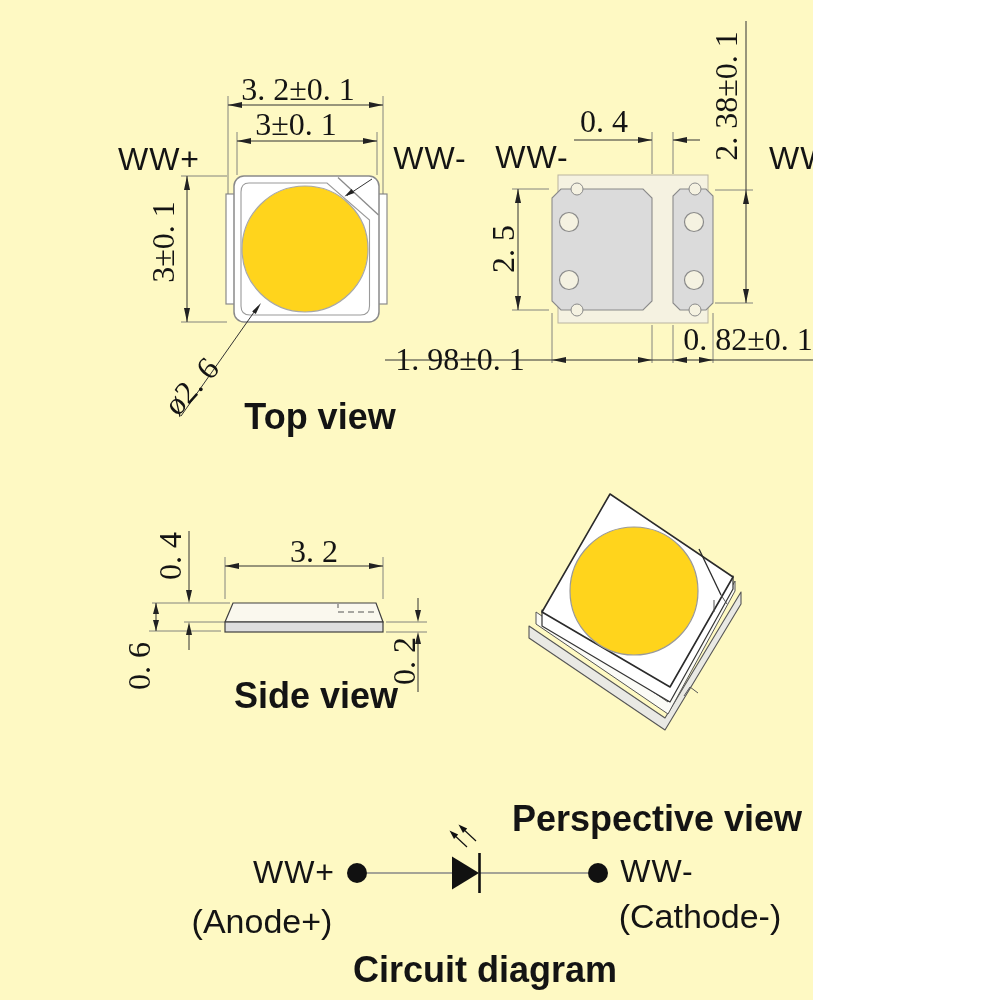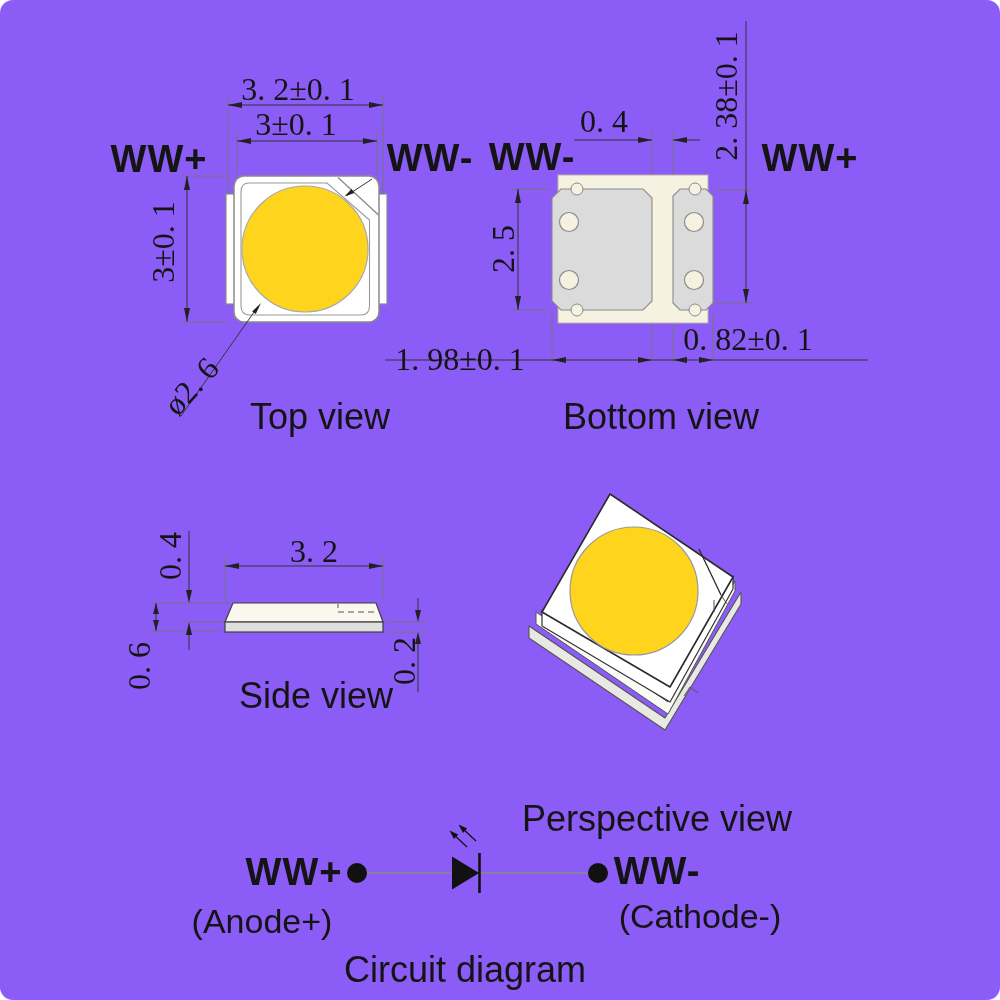--- a/index.html
+++ b/index.html
@@ -1,24 +1,24 @@
 <!DOCTYPE html>
 <html><head>
 <meta charset="utf-8">
 <style>
   html,body{margin:0;padding:0;background:#fff;}
-  #canvas{position:relative;width:1000px;height:1000px;background:#8b5cf6;overflow:hidden;
-          font-family:"Liberation Sans","DejaVu Sans",sans-serif;color:#111;border-radius:13px;}
+  #canvas{position:relative;width:813px;height:1000px;background:#fef9c3;overflow:hidden;
+          font-family:"Liberation Sans","DejaVu Sans",sans-serif;color:#111;}
   #linework{position:absolute;left:0;top:0;}
   .t{position:absolute;transform:translate(-50%,-50%);white-space:nowrap;line-height:1;color:#141414;}
   .dim{font-family:"Liberation Serif","DejaVu Serif",serif;font-size:32px;}
   .rot{transform:translate(-50%,-50%) rotate(-90deg);}
   .diag{transform:translate(-50%,-50%) rotate(-48deg);}
-  .ww{font-size:38px;letter-spacing:1px;font-weight:bold;}
-  .lbl{font-size:36px;}
+  .ww{font-size:32px;letter-spacing:1px;}
+  .lbl{font-size:36px;font-weight:bold;}
   .sub{font-size:34px;text-align:center;}
 </style>
 </head>
 <body>
 
 <div id="canvas">
 
 <svg id="linework" width="1000" height="1000" viewBox="0 0 1000 1000">
 
   <g>
@@ -173,29 +173,28 @@
   <div class="t ww" style="left:430px;top:158px">WW-</div>
   <div class="t lbl" style="left:320px;top:417px">Top view</div>
 
   <div class="t dim" style="left:604px;top:121px">0. 4</div>
   <div class="t dim rot" style="left:726px;top:96px">2. 38±0. 1</div>
   <div class="t dim rot" style="left:503px;top:249px">2. 5</div>
   <div class="t dim" style="left:460px;top:359px">1. 98±0. 1</div>
   <div class="t dim" style="left:748px;top:339px">0. 82±0. 1</div>
   <div class="t ww" style="left:532px;top:157px">WW-</div>
   <div class="t ww" style="left:810px;top:158px">WW+</div>
-  <div class="t lbl" style="left:661px;top:417px">Bottom view</div>
 
   <div class="t dim rot" style="left:170px;top:556px">0. 4</div>
   <div class="t dim" style="left:314px;top:551px">3. 2</div>
   <div class="t dim rot" style="left:139px;top:666px">0. 6</div>
   <div class="t dim rot" style="left:404px;top:661px">0. 2</div>
   <div class="t lbl" style="left:316px;top:696px">Side view</div>
 
   <div class="t lbl" style="left:657px;top:819px">Perspective view</div>
 
   <div class="t ww" style="left:294px;top:872px">WW+</div>
   <div class="t ww" style="left:657px;top:871px">WW-</div>
   <div class="t sub" style="left:262px;top:921px">(Anode+)</div>
   <div class="t sub" style="left:700px;top:916px">(Cathode-)</div>
-  <div class="t lbl" style="left:465px;top:970px">Circuit diagram</div>
+  <div class="t lbl" style="left:485px;top:970px">Circuit diagram</div>
 
 </div>
 
 </body></html>

